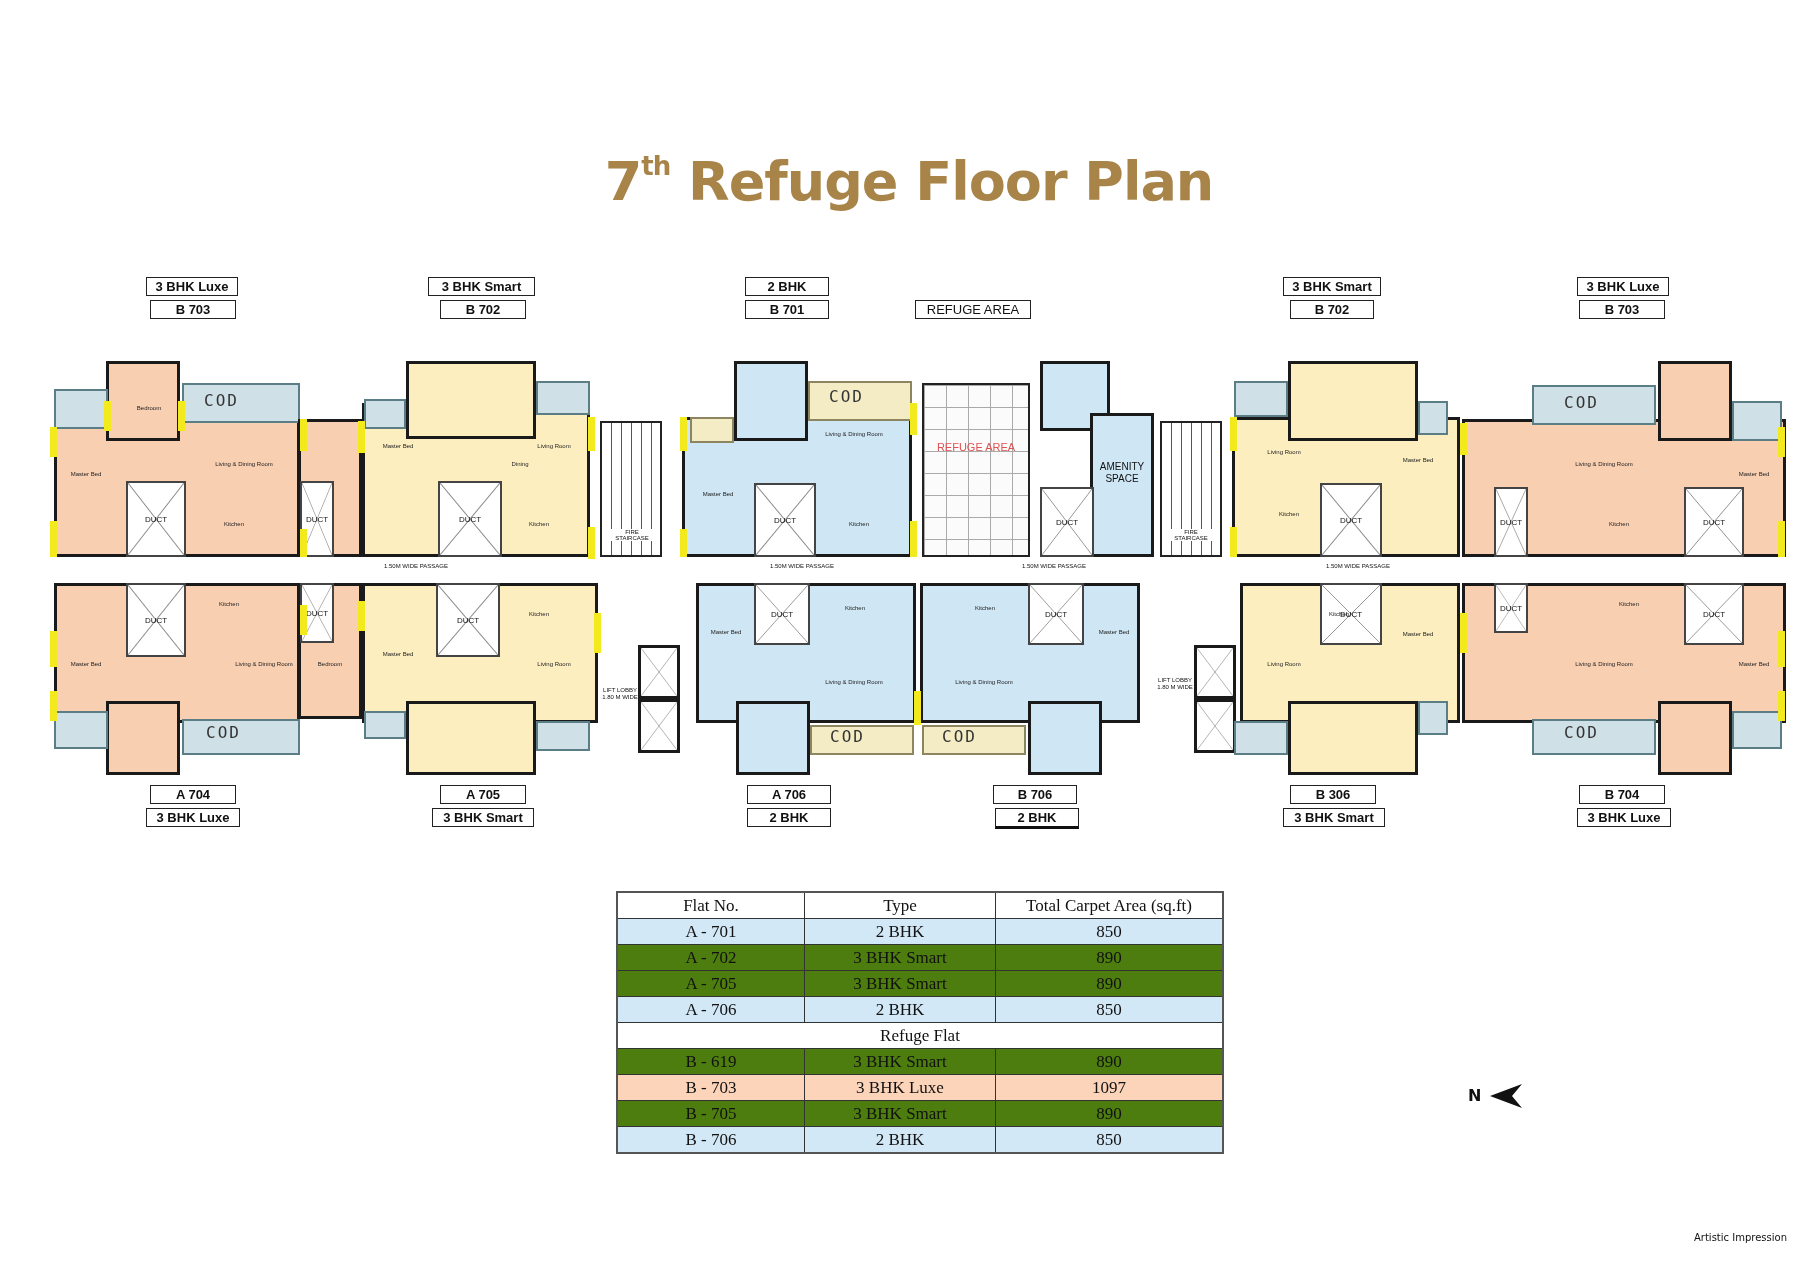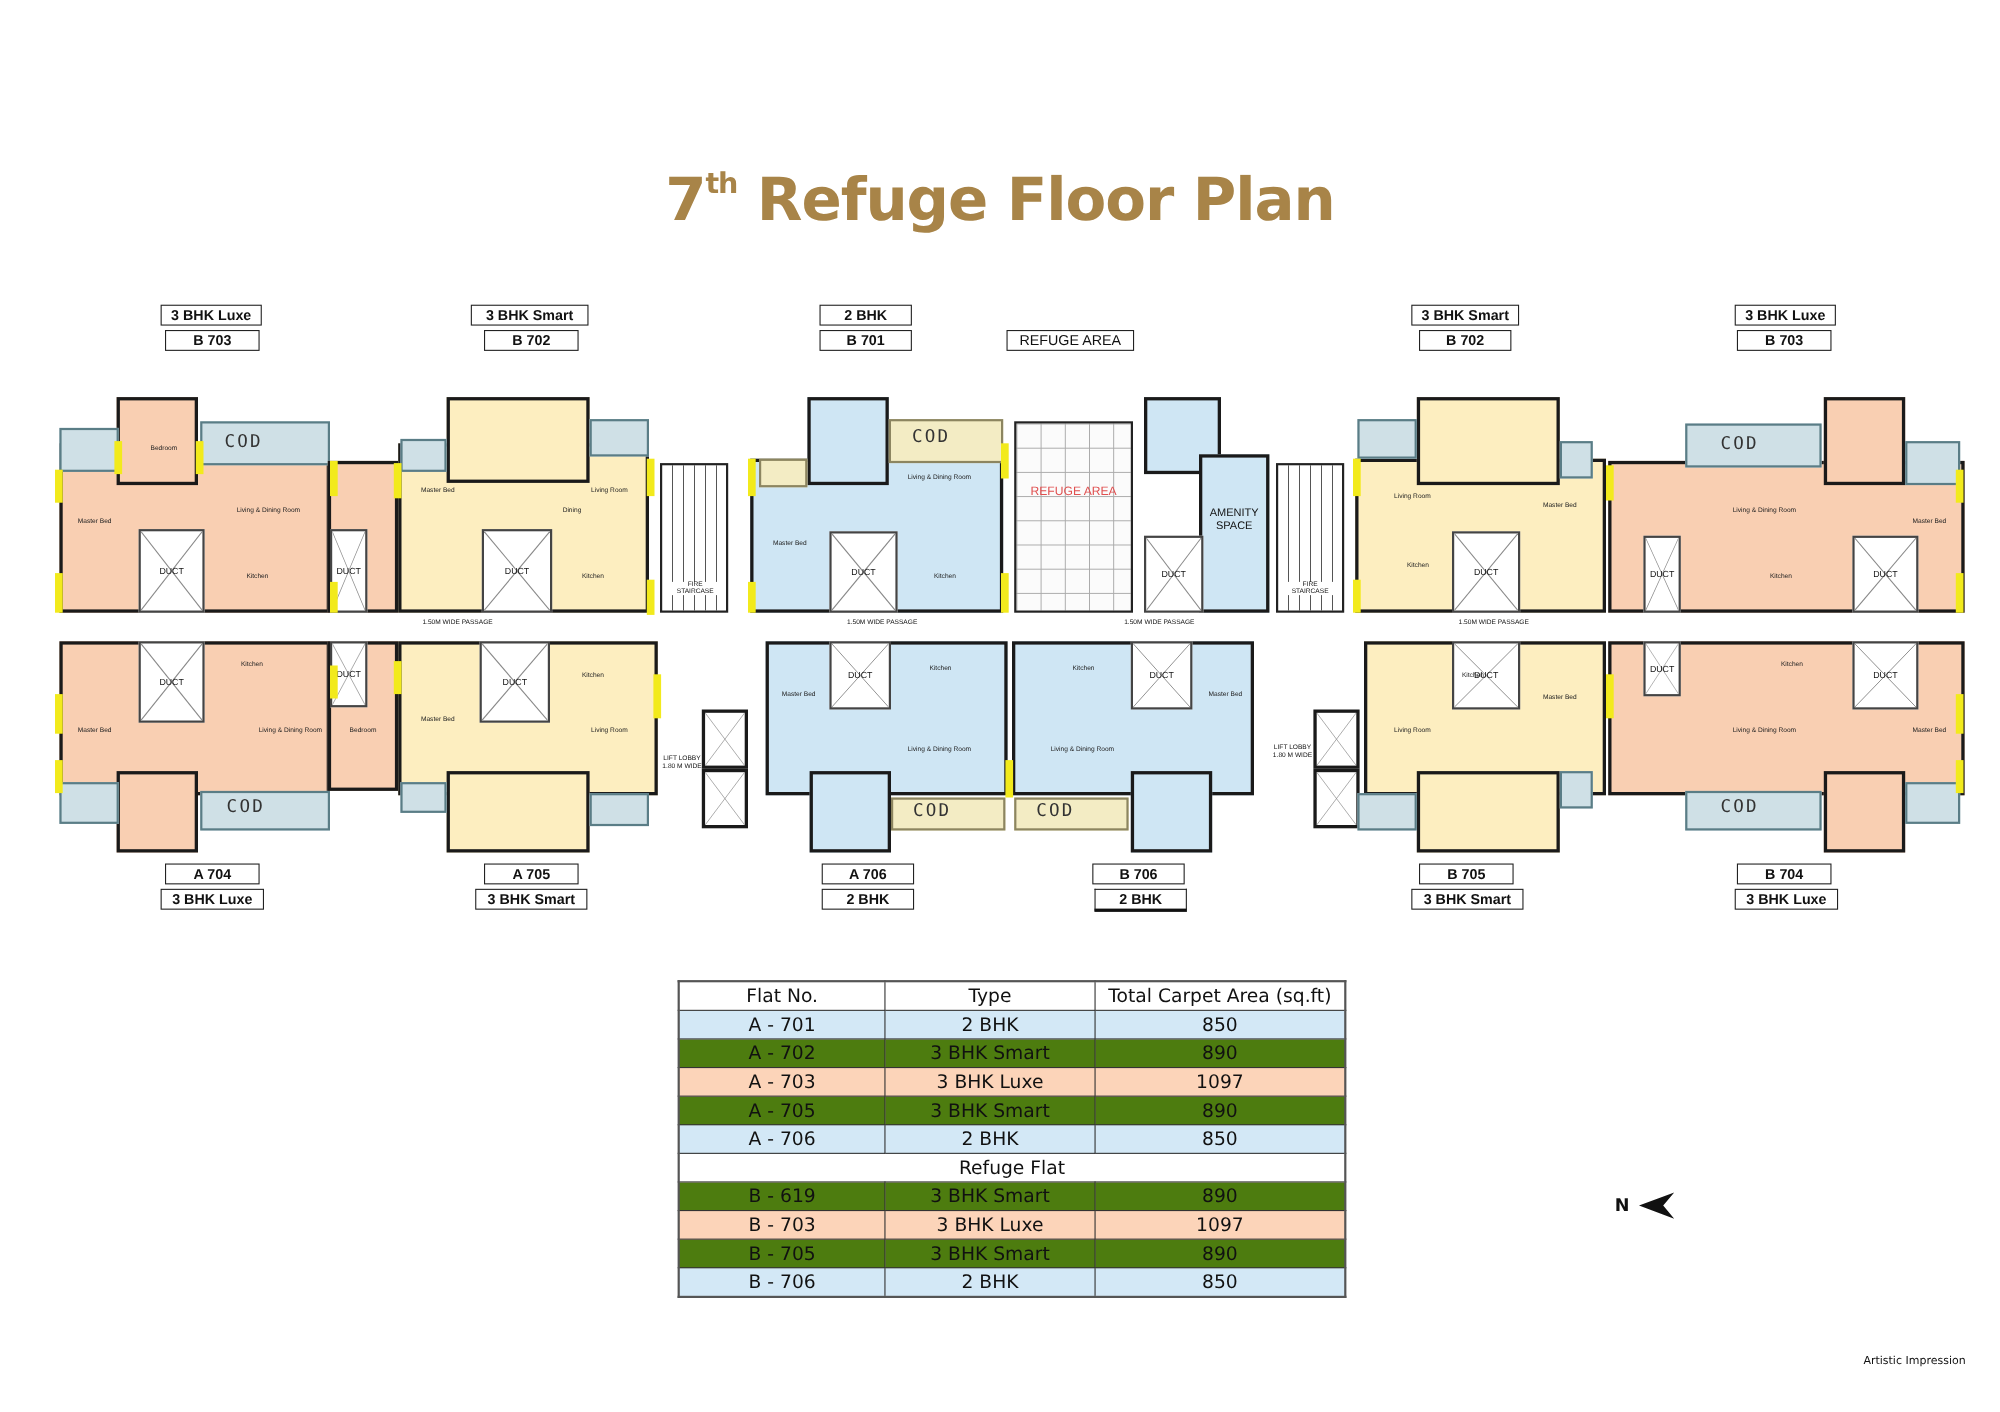--- a/index.html
+++ b/index.html
@@ -25,21 +25,21 @@
   .refuge{position:absolute;background-color:#fbfbfb;background-image:linear-gradient(#aaa 1px,transparent 1px),linear-gradient(90deg,#aaa 1px,transparent 1px);background-size:22px 22px;border:2px solid #222;box-sizing:border-box;}
   .refugelbl{position:absolute;color:#e05050;font-size:11px;text-align:center;font-family:"Liberation Sans",sans-serif;line-height:12px;}
   .amenity{position:absolute;background:#cfe6f4;border:3px solid #1a1a1a;box-sizing:border-box;}
   .amenitylbl{position:absolute;font-size:10px;text-align:center;font-family:"Liberation Sans",sans-serif;line-height:12px;}
   .passage{position:absolute;font-size:6px;font-family:"Liberation Sans",sans-serif;}
   .lift{position:absolute;background:#fff;border:3px solid #1a1a1a;box-sizing:border-box;}
   .lift svg{position:absolute;left:0;top:0;width:100%;height:100%;}
   .lobbylbl{position:absolute;font-size:6px;font-family:"Liberation Sans",sans-serif;text-align:center;line-height:7px;}
   .cod{position:absolute;font-family:"DejaVu Sans Mono",monospace;font-size:16px;color:#333;letter-spacing:2px;}
   table.area{position:absolute;left:616px;top:891px;width:608px;border-collapse:collapse;font-family:"DejaVu Sans",sans-serif;font-size:17px;border:2px solid #555;}
-  table.area th,table.area td{border:1px solid #333;text-align:center;height:25px;padding:0;font-weight:normal;}
+  table.area th,table.area td{border:1px solid #333;text-align:center;height:25px;padding:0;font-weight:normal;font-family:Liberation Serif, serif;}
   table.area th{background:#fff;}
   table.area td.c1{width:186px;}
   table.area td.c2{width:190px;}
   tr.two td{background:#d3e8f6;}
   tr.smart td{background:#4d7c0f;}
   tr.luxe td{background:#fcd4b9;}
   tr.sep td{background:#fff;}
   .north{position:absolute;left:1468px;top:1080px;width:60px;height:32px;}
   .northN{position:absolute;left:0;top:6px;font-weight:bold;font-size:16px;font-family:"DejaVu Sans",sans-serif;}
   .artistic{position:absolute;left:1694px;top:1232px;font-size:10px;font-family:"DejaVu Sans",sans-serif;}
@@ -350,21 +350,21 @@
 </div>
 
 <div class="lbl" style="left:150px;top:785px;width:84px;">A 704</div>
 <div class="lbl" style="left:146px;top:808px;width:92px;">3 BHK Luxe</div>
 <div class="lbl" style="left:440px;top:785px;width:84px;">A 705</div>
 <div class="lbl" style="left:432px;top:808px;width:100px;">3 BHK Smart</div>
 <div class="lbl" style="left:747px;top:785px;width:82px;">A 706</div>
 <div class="lbl" style="left:747px;top:808px;width:82px;">2 BHK</div>
 <div class="lbl" style="left:993px;top:785px;width:82px;">B 706</div>
 <div class="lbl" style="left:995px;top:808px;width:82px;border-bottom:3px solid #111;">2 BHK</div>
-<div class="lbl" style="left:1290px;top:785px;width:84px;">B 705</div>
+<div class="lbl" style="left:1290px;top:785px;width:84px;">B 306</div>
 <div class="lbl" style="left:1283px;top:808px;width:100px;">3 BHK Smart</div>
 <div class="lbl" style="left:1579px;top:785px;width:84px;">B 704</div>
 <div class="lbl" style="left:1577px;top:808px;width:92px;">3 BHK Luxe</div>
 
 <table class="area">
   <thead>
     <tr>
       <th>Flat No.</th>
       <th>Type</th>
       <th>Total Carpet Area  (sq.ft)</th>
@@ -374,25 +374,20 @@
     <tr class="two">
         <td class="c1">A - 701</td>
         <td class="c2">2 BHK</td>
         <td>850</td>
       </tr>
     <tr class="smart">
         <td>A - 702</td>
         <td>3 BHK Smart</td>
         <td>890</td>
       </tr>
-    <tr class="luxe">
-        <td>A - 703</td>
-        <td>3 BHK Luxe</td>
-        <td>1097</td>
-      </tr>
     <tr class="smart">
         <td>A - 705</td>
         <td>3 BHK Smart</td>
         <td>890</td>
       </tr>
     <tr class="two">
         <td>A - 706</td>
         <td>2 BHK</td>
         <td>850</td>
       </tr>

